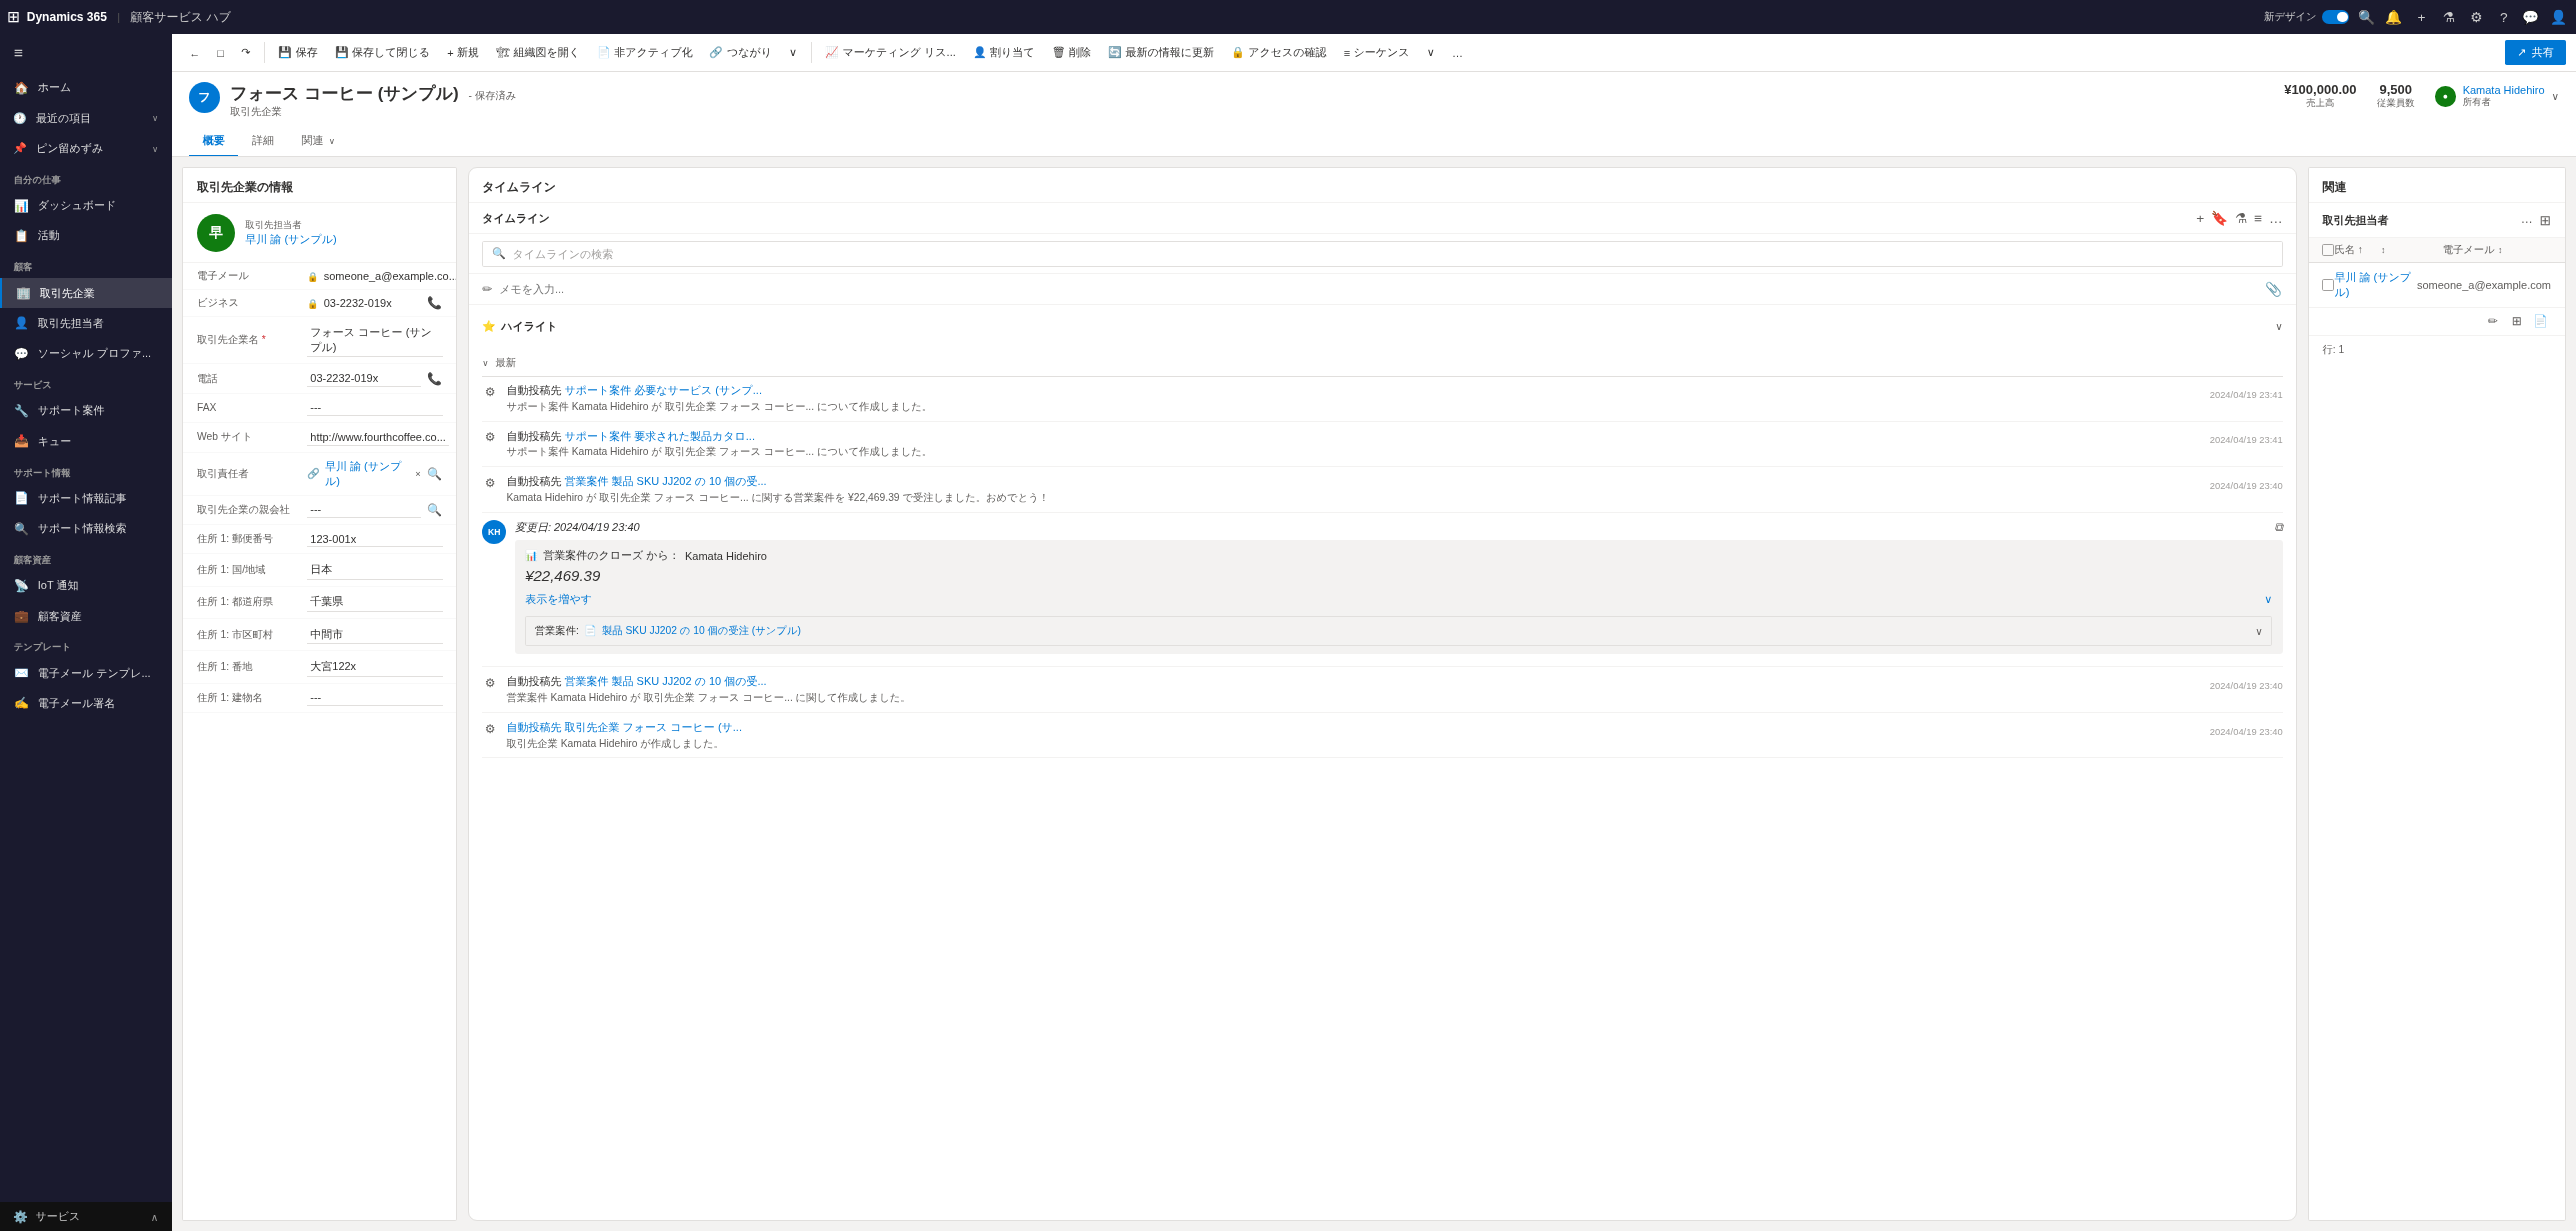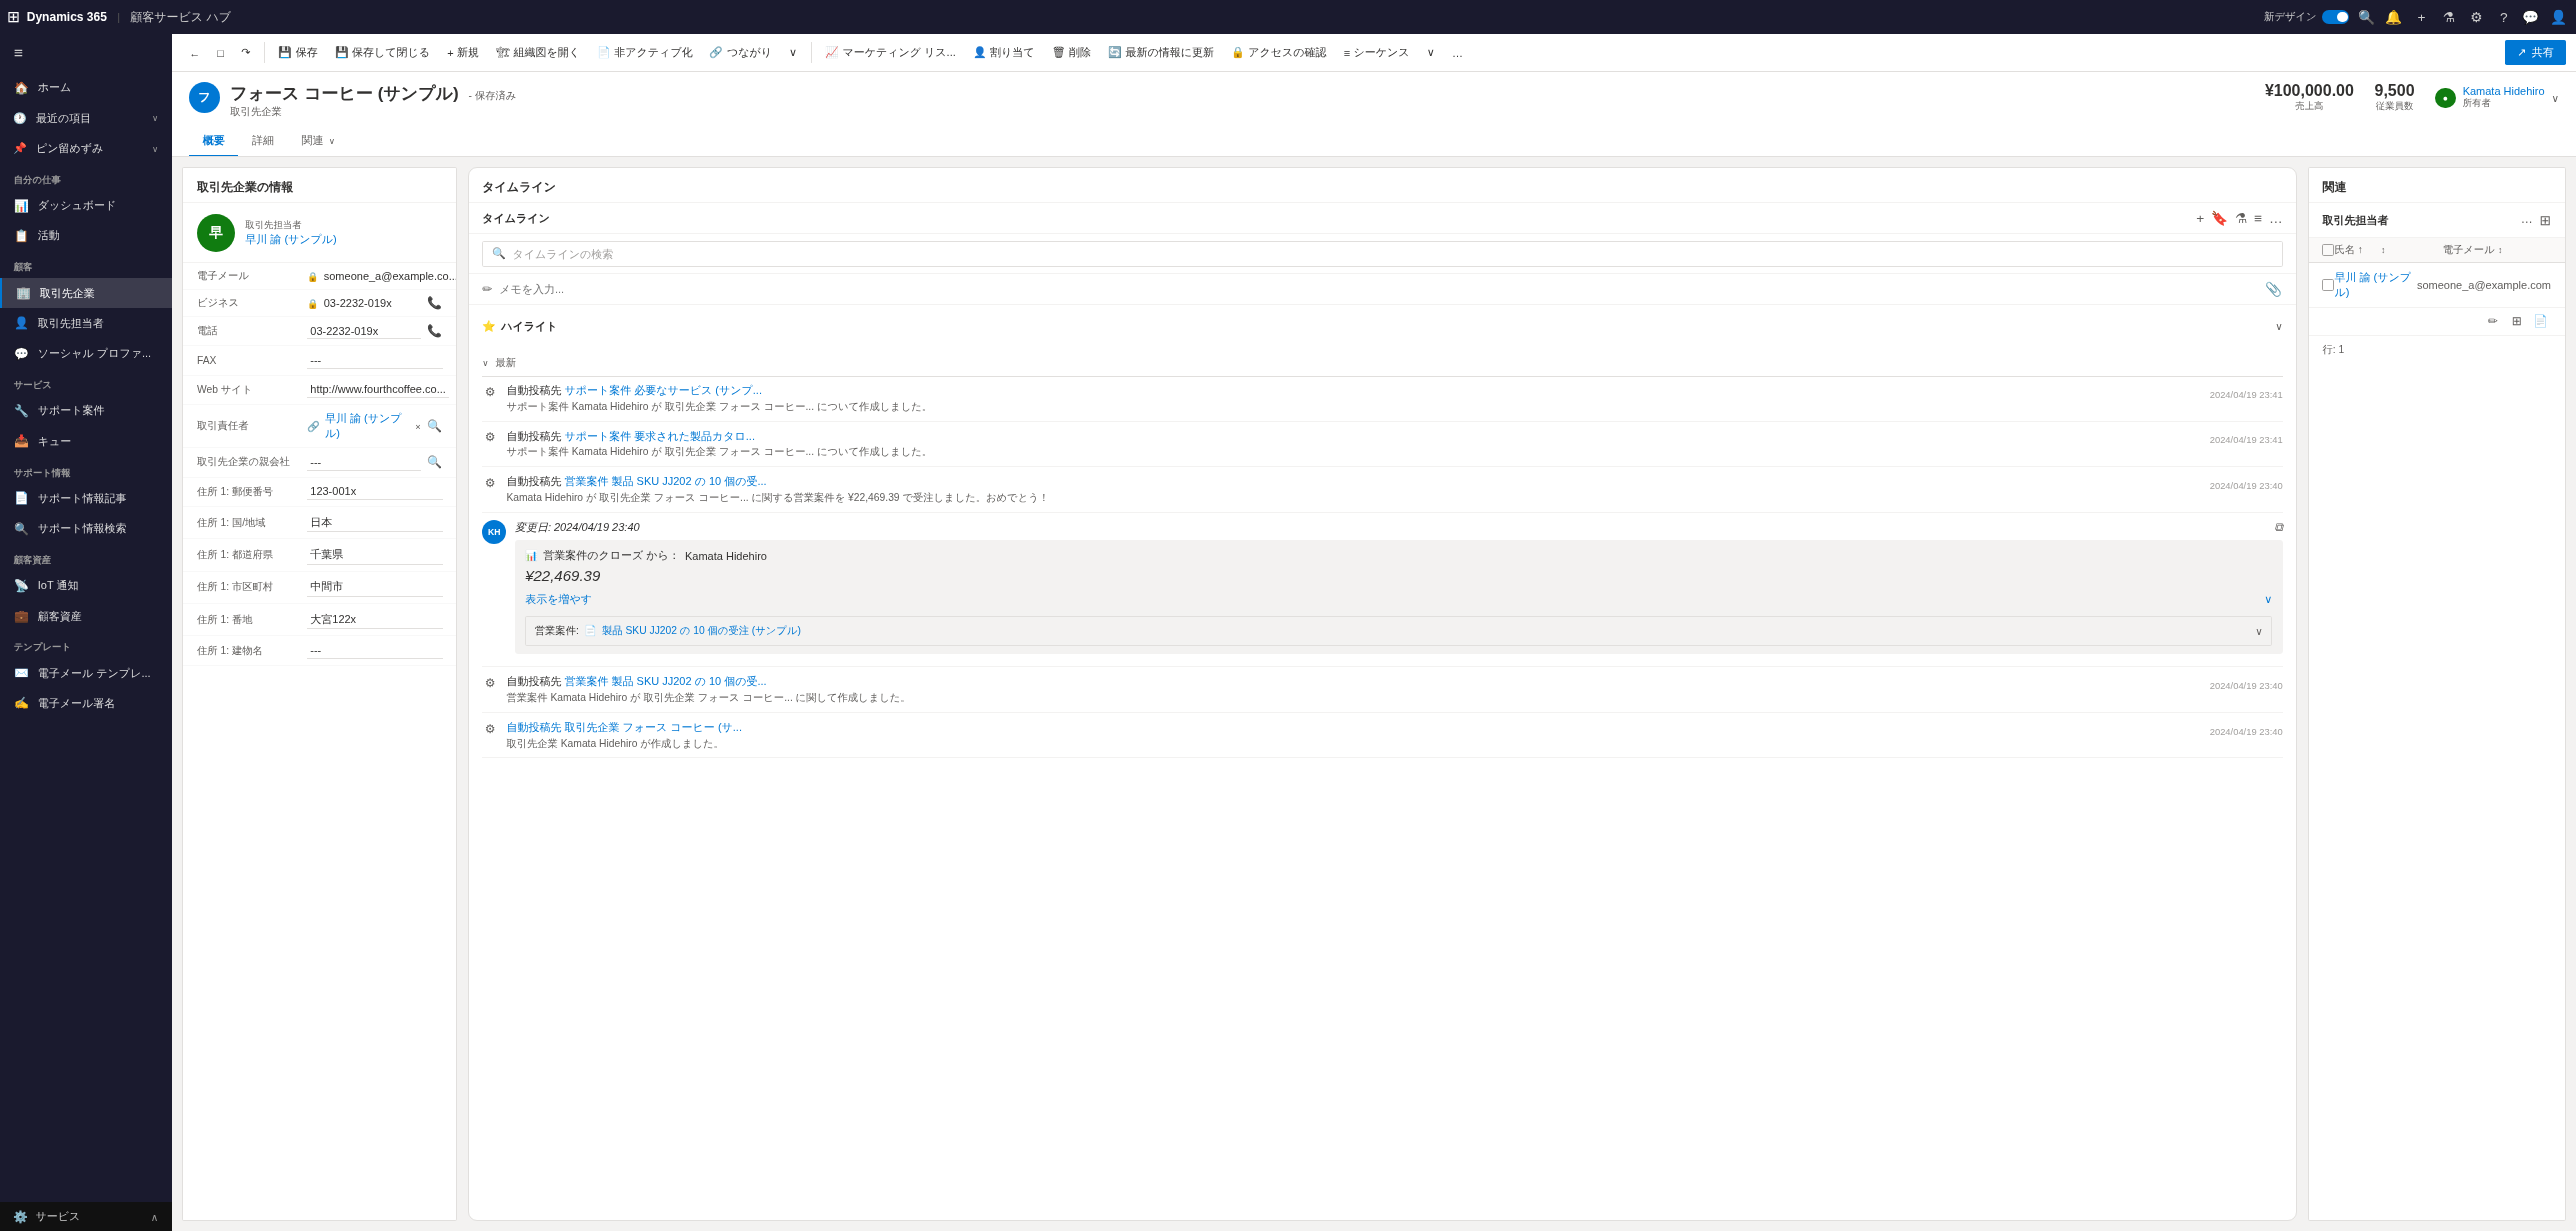--- a/index.html
+++ b/index.html
@@ -112,21 +112,21 @@
       display: flex;
       align-items: center;
       justify-content: center;
       font-weight: 600;
       font-size: 12px;
       flex-shrink: 0;
     }
     .record-title-block { display: flex; align-items: flex-start; gap: 10.3px; }
     .header-stats { display: flex; gap: 20.6px; align-items: center; }
     .stat-block { text-align: center; }
-    .stat-value { font-size: 16px; font-weight: 600; color: #323130; }
+    .stat-value { font-size: 13px; font-weight: 600; color: #323130; }
     .stat-label { font-size: 9.4px; color: #605e5c; }
     .owner-block { display: flex; align-items: center; gap: 6.9px; }
     .owner-avatar { width: 20.6px; height: 20.6px; border-radius: 50%; background: #107c10; display: flex; align-items: center; justify-content: center; font-size: 8.6px; color: white; }
     .owner-name { font-size: 11px; color: #0078d4; cursor: pointer; }
     .owner-label { font-size: 9.4px; color: #605e5c; }
 
     
     .tabs { display: flex; gap: 0; border-bottom: none; }
     .tab {
       padding: 6.9px 13.7px;
@@ -677,20 +677,26 @@
 
         <div class="field-row">
           <div class="field-label">ビジネス</div>
           <div class="field-value">
             <span style="font-size:9.4px; color:#a19f9d;">🔒</span>
             <span>03-2232-019x</span>
           </div>
           <span style="font-size:12px; color:#605e5c; cursor:pointer;">📞</span>
         </div>
 
+        <div class="field-row">
+          <div class="field-label required">取引先企業名</div>
+          <div class="field-value" style="border-bottom:0.9px solid #e1dfdd; padding:1.7px 3.4px;">
+            <span>フォース コーヒー (サンプル)</span>
+          </div>
+        </div>
 
         <div class="field-row">
           <div class="field-label">電話</div>
           <div class="field-value" style="border-bottom:0.9px solid #e1dfdd; padding:1.7px 3.4px;">
             <span>03-2232-019x</span>
           </div>
           <span style="font-size:12px; color:#605e5c; cursor:pointer;">📞</span>
         </div>
 
         <div class="field-row">

